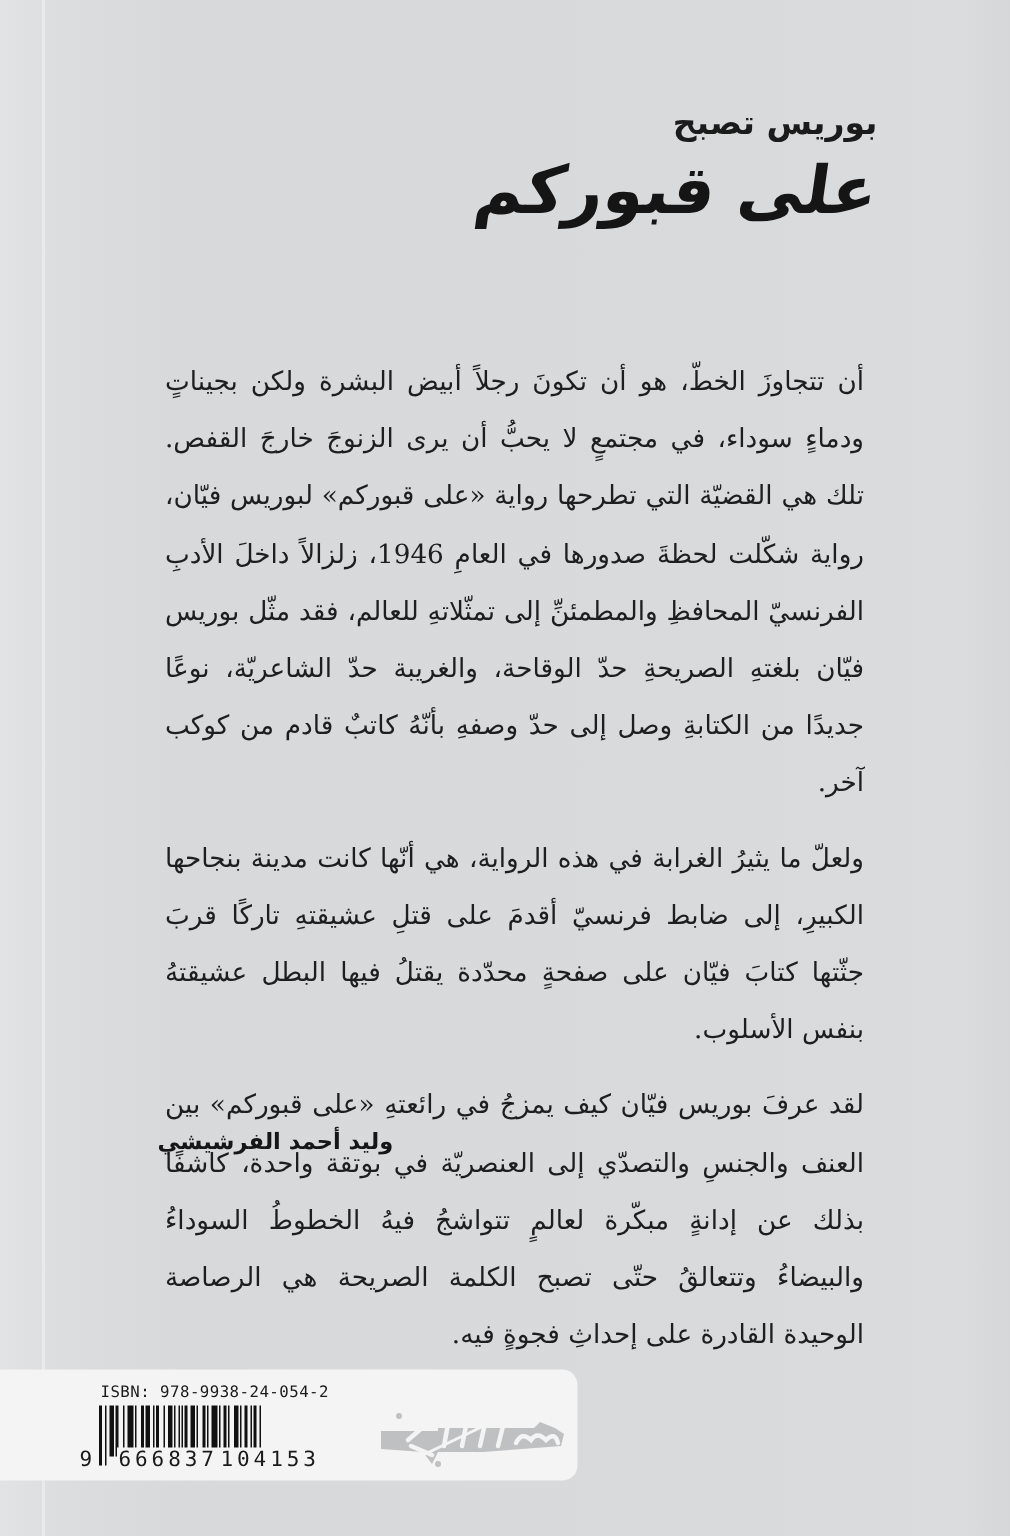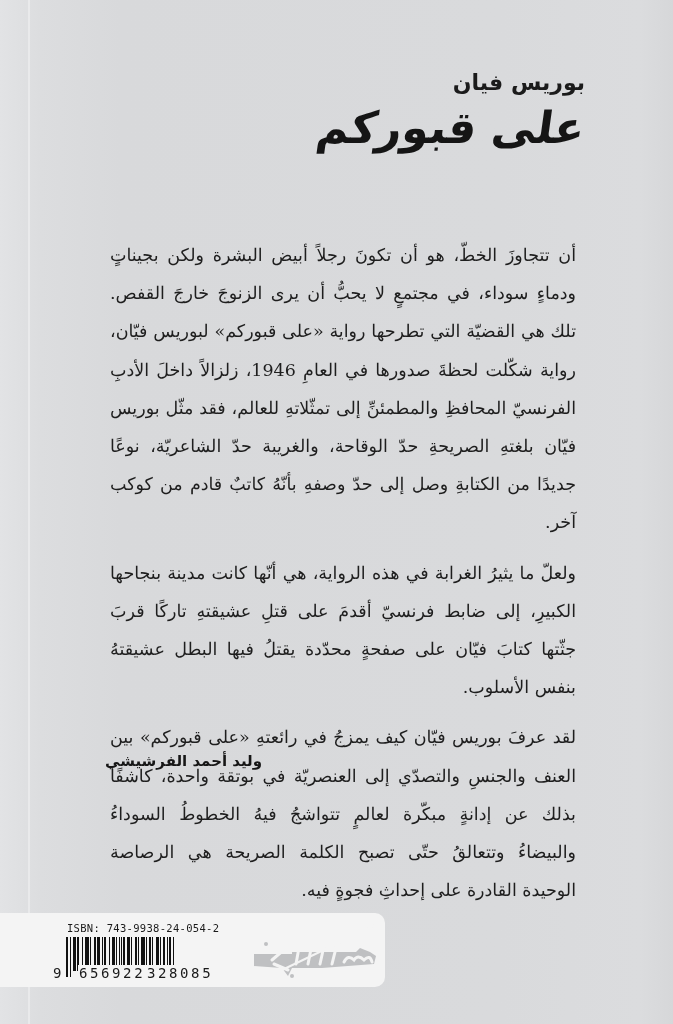--- a/index.html
+++ b/index.html
@@ -146,35 +146,35 @@
       height: 64px;
     }
   </style>
 </head>
 <body>
 
 <div class="cover">
   <div class="spine-fold"></div>
 
   <div class="header">
-    <div class="author">بوريس فيان</div>
+    <div class="author">بوريس تصبح</div>
     <div class="title">على قبوركم</div>
   </div>
 
   <div class="body-text">
     <p class="paragraph">أن تتجاوزَ الخطّ، هو أن تكونَ رجلاً أبيض البشرة ولكن بجيناتٍ ودماءٍ سوداء، في مجتمعٍ لا يحبُّ أن يرى الزنوجَ خارجَ القفص. تلك هي القضيّة التي تطرحها رواية «على قبوركم» لبوريس فيّان، رواية شكّلت لحظةَ صدورها في العامِ 1946، زلزالاً داخلَ الأدبِ الفرنسيّ المحافظِ والمطمئنِّ إلى تمثّلاتهِ للعالم، فقد مثّل بوريس فيّان بلغتهِ الصريحةِ حدّ الوقاحة، والغريبة حدّ الشاعريّة، نوعًا جديدًا من الكتابةِ وصل إلى حدّ وصفهِ بأنّهُ كاتبٌ قادم من كوكب آخر.</p>
     <p class="paragraph">ولعلّ ما يثيرُ الغرابة في هذه الرواية، هي أنّها كانت مدينة بنجاحها الكبيرِ، إلى ضابط فرنسيّ أقدمَ على قتلِ عشيقتهِ تاركًا قربَ جثّتها كتابَ فيّان على صفحةٍ محدّدة يقتلُ فيها البطل عشيقتهُ بنفس الأسلوب.</p>
     <p class="paragraph">لقد عرفَ بوريس فيّان كيف يمزجُ في رائعتهِ «على قبوركم» بين العنف والجنسِ والتصدّي إلى العنصريّة في بوتقة واحدة، كاشفًا بذلك عن إدانةٍ مبكّرة لعالمٍ تتواشجُ فيهُ الخطوطُ السوداءُ والبيضاءُ وتتعالقُ حتّى تصبح الكلمة الصريحة هي الرصاصة الوحيدة القادرة على إحداثِ فجوةٍ فيه.</p>
   </div>
 
   <div class="signature">وليد أحمد الفرشيشي</div>
 
   <div class="barcode-band"></div>
 
-  <div class="isbn-text">ISBN: 743-9938-24-054-2</div>
+  <div class="isbn-text">ISBN: 978-9938-24-054-2</div>
 
   <div class="barcode">
     <div class="bar long" style="width:2px"></div>
       <div class="gap" style="width:2px"></div>
     <div class="bar long" style="width:1px"></div>
       <div class="gap" style="width:2px"></div>
     <div class="bar" style="width:3px"></div>
       <div class="gap" style="width:1px"></div>
     <div class="bar" style="width:2px"></div>
       <div class="gap" style="width:3px"></div>
@@ -227,22 +227,22 @@
     <div class="bar" style="width:2px"></div>
       <div class="gap" style="width:2px"></div>
     <div class="bar" style="width:1px"></div>
       <div class="gap" style="width:1px"></div>
     <div class="bar long" style="width:2px"></div>
       <div class="gap" style="width:2px"></div>
     <div class="bar long" style="width:1px"></div>
   </div>
 
   <div class="barcode-digits digit-first">9</div>
-  <div class="barcode-digits digits-left">656922</div>
-  <div class="barcode-digits digits-right">328085</div>
+  <div class="barcode-digits digits-left">666837</div>
+  <div class="barcode-digits digits-right">104153</div>
 
   <svg class="publisher-logo" viewBox="0 0 130 64">
     <path d="M2 36 L40 36 L40 34 L104 34 L108 30 L118 34 L124 38 L122 46 L96 48 L70 50 L40 50 L36 58 L30 50 L2 48 Z" fill="#bfc0c2"></path>
     <path d="M20 42 L34 30 M22 46 L36 52" stroke="#f4f4f4" stroke-width="3" fill="none" stroke-linecap="round"></path>
     <path d="M44 46 L48 24 M56 46 L60 26 M68 46 L72 28 M80 46 L84 30" stroke="#f4f4f4" stroke-width="3" fill="none" stroke-linecap="round"></path>
     <path d="M30 52 L126 6" stroke="#f4f4f4" stroke-width="2" fill="none" stroke-linecap="round"></path>
     <path d="M92 44 Q96 36 102 42 Q106 36 112 42 Q118 36 120 44" stroke="#f4f4f4" stroke-width="3" fill="none" stroke-linecap="round"></path>
     <circle cx="14" cy="26" r="2" fill="#bfc0c2"></circle>
     <circle cx="40" cy="58" r="2" fill="#bfc0c2"></circle>
   </svg>

